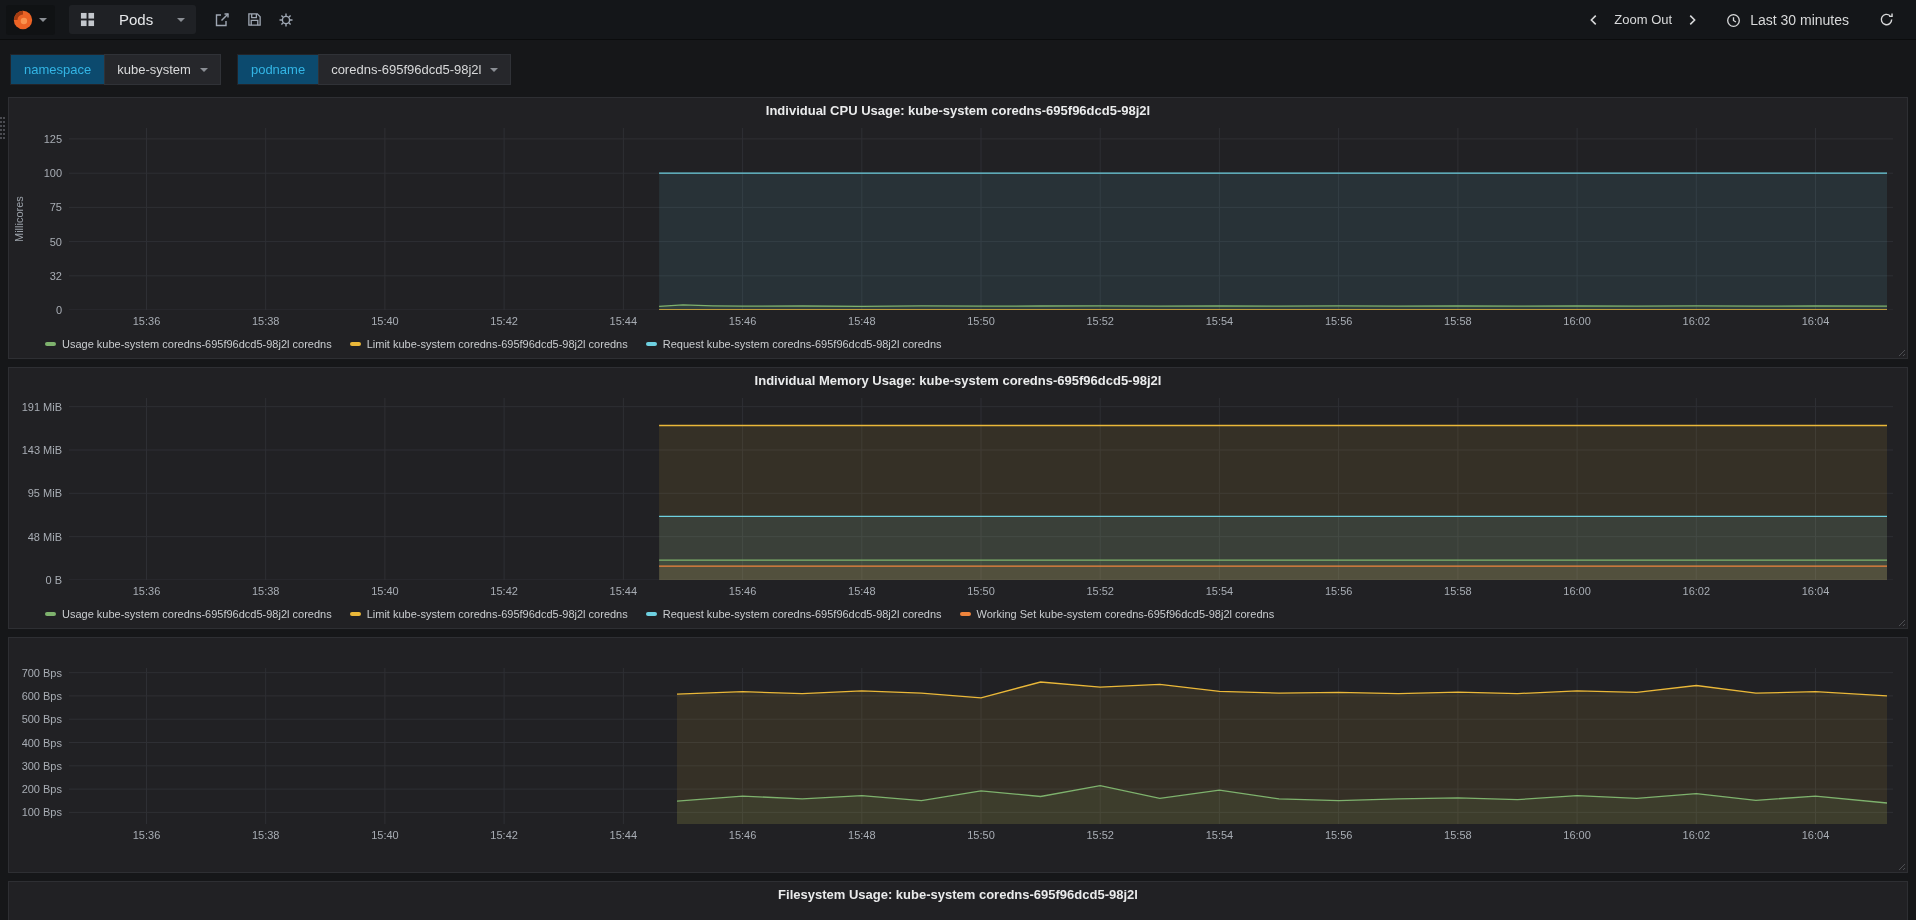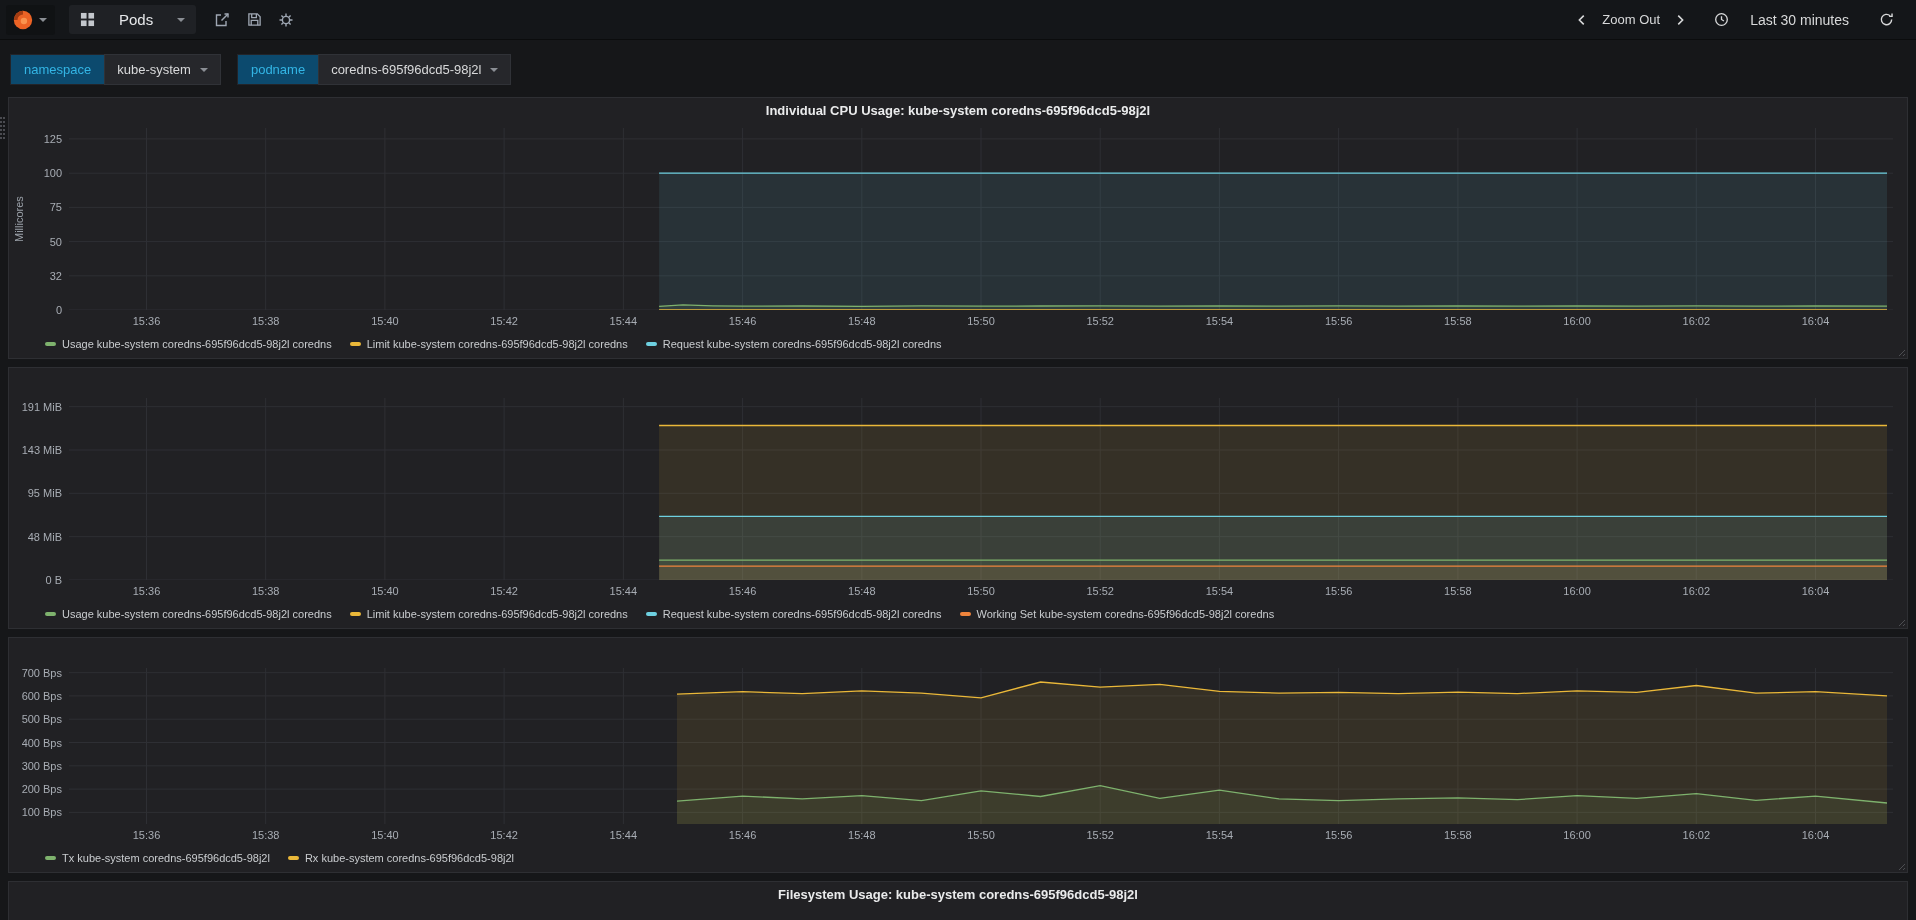--- a/index.html
+++ b/index.html
@@ -121,21 +121,21 @@
         <path d="M10 3L5 8l5 5"></path>
       </svg>
     </span>
     <span class="tc-label">Zoom Out</span>
     <span class="icon-btn">
       <svg width="14" height="14" viewBox="0 0 16 16" fill="none" stroke="#d8d9da" stroke-width="1.8">
         <path d="M6 3l5 5-5 5"></path>
       </svg>
     </span>
     <span class="tc-gap"></span>
-    <span style="display:inline-flex;align-items:center;gap:18px;cursor:pointer;">
+    <span style="display:inline-flex;align-items:flex-end;gap:6px;cursor:pointer;">
       <span style="display:inline-flex;">
         <svg width="15" height="15" viewBox="0 0 16 16" fill="none" stroke="#d8d9da" stroke-width="1.4">
           <circle cx="8" cy="8" r="6.2"></circle>
             <path d="M8 4.5V8l2.6 1.6"></path>
         </svg>
       </span>
       <span class="tc-label" style="font-size:14px;">Last 30 minutes</span>
     </span>
     <span class="tc-gap"></span>
     <span class="icon-btn">
@@ -217,20 +217,21 @@
         </div>
         <div class="legend-item">
           <span class="legend-icon" style="background: rgb(110, 208, 224);"></span>
           <span class="legend-label">Request kube-system coredns-695f96dcd5-98j2l coredns</span>
         </div>
       </div>
     <div class="resize-handle"></div>
   </section>
 
   <section class="panel h262">
+    <div class="panel-title">Individual Memory Usage: kube-system coredns-695f96dcd5-98j2l</div>
     <div class="y-axis">
         <div class="ytick" style="top: 176px;">0 B</div>
         <div class="ytick" style="top: 132.667px;">48 MiB</div>
         <div class="ytick" style="top: 89.3333px;">95 MiB</div>
         <div class="ytick" style="top: 46px;">143 MiB</div>
         <div class="ytick" style="top: 2.66667px;">191 MiB</div>
       </div>
     <div class="plot">
         <svg width="1824" height="182">
           <path d="M77.5 0V182M196.7 0V182M315.9 0V182M435.1 0V182M554.4 0V182M673.6 0V182M792.8 0V182M912.0 0V182M1031.2 0V182M1150.4 0V182M1269.6 0V182M1388.9 0V182M1508.1 0V182M1627.3 0V182M1746.5 0V182M0 182.0H1824M0 138.7H1824M0 95.3H1824M0 52.0H1824M0 8.7H1824" stroke="#2e2f34" stroke-width="1" fill="none"></path>
@@ -311,29 +312,19 @@
         <div class="xtick" style="left: 792.784px;">15:48</div>
         <div class="xtick" style="left: 912px;">15:50</div>
         <div class="xtick" style="left: 1031.22px;">15:52</div>
         <div class="xtick" style="left: 1150.43px;">15:54</div>
         <div class="xtick" style="left: 1269.65px;">15:56</div>
         <div class="xtick" style="left: 1388.86px;">15:58</div>
         <div class="xtick" style="left: 1508.08px;">16:00</div>
         <div class="xtick" style="left: 1627.29px;">16:02</div>
         <div class="xtick" style="left: 1746.51px;">16:04</div>
       </div>
-    <div class="legend">
-        <div class="legend-item">
-          <span class="legend-icon" style="background: rgb(126, 178, 109);"></span>
-          <span class="legend-label">Tx kube-system coredns-695f96dcd5-98j2l</span>
-        </div>
-        <div class="legend-item">
-          <span class="legend-icon" style="background: rgb(234, 184, 57);"></span>
-          <span class="legend-label">Rx kube-system coredns-695f96dcd5-98j2l</span>
-        </div>
-      </div>
     <div class="resize-handle"></div>
   </section>
 
   <section class="panel h-partial">
     <div class="panel-title">Filesystem Usage: kube-system coredns-695f96dcd5-98j2l</div>
   </section>
 </div>
 
 </body></html>

